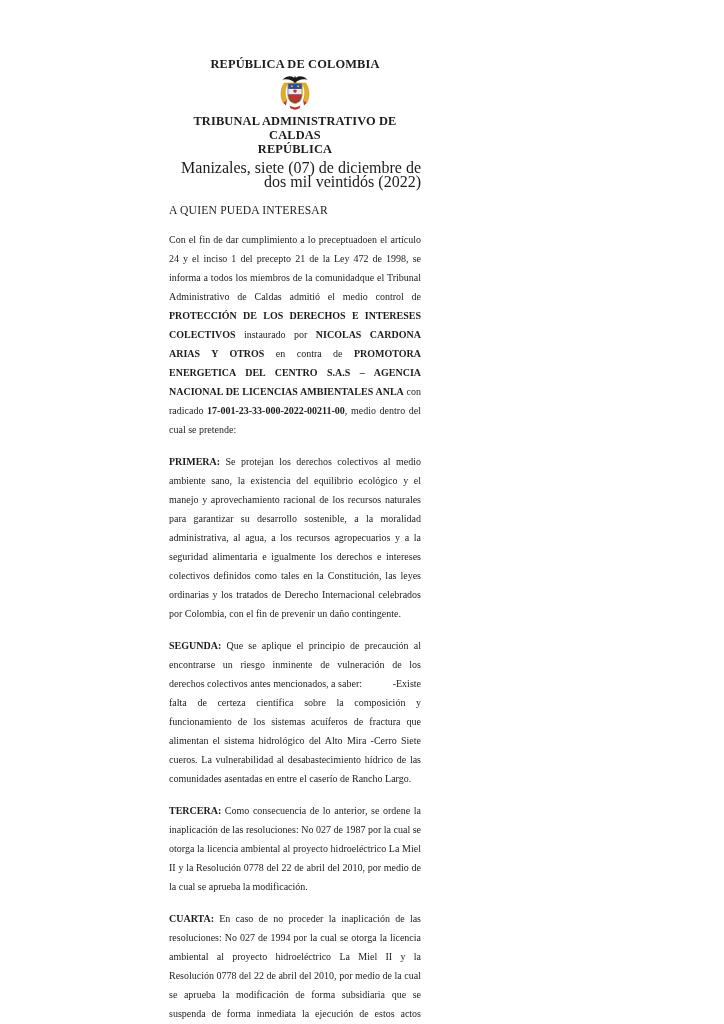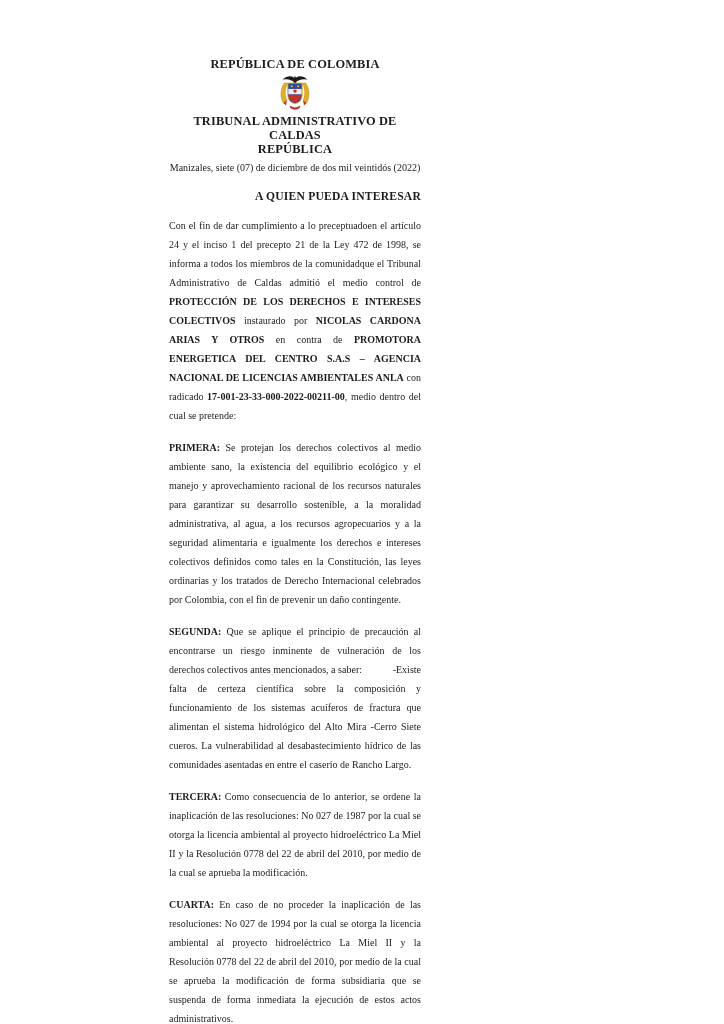--- a/index.html
+++ b/index.html
@@ -17,31 +17,30 @@
   .hdr-line {
     font-size: 12.4px;
     line-height: 14px;
     font-weight: bold;
     text-align: center;
     letter-spacing: 0.15px;
   }
   .crest-wrap { text-align: center; height: 40px; margin: 2px 0 1px 0; }
   .crest-wrap svg { display: inline-block; }
   .dateline {
-    font-size: 10px;
+    font-size: 16px;
     line-height: 14px;
     margin: 5px 0 0 0;
-    text-align: center;
+    text-align: right;
   }
   .salutation {
     font-size: 11.6px;
-    font-weight: bold;
+    font-weight: normal;
     letter-spacing: 0.2px;
     margin: 15px 0 0 0;
-    text-align: right;
   }
   .para {
     font-size: 10px;
     line-height: 19px;
     text-align: justify;
     margin: 13px 0 0 0;
   }
   .para b { font-weight: bold; }
   .closing {
     font-size: 11.4px;

